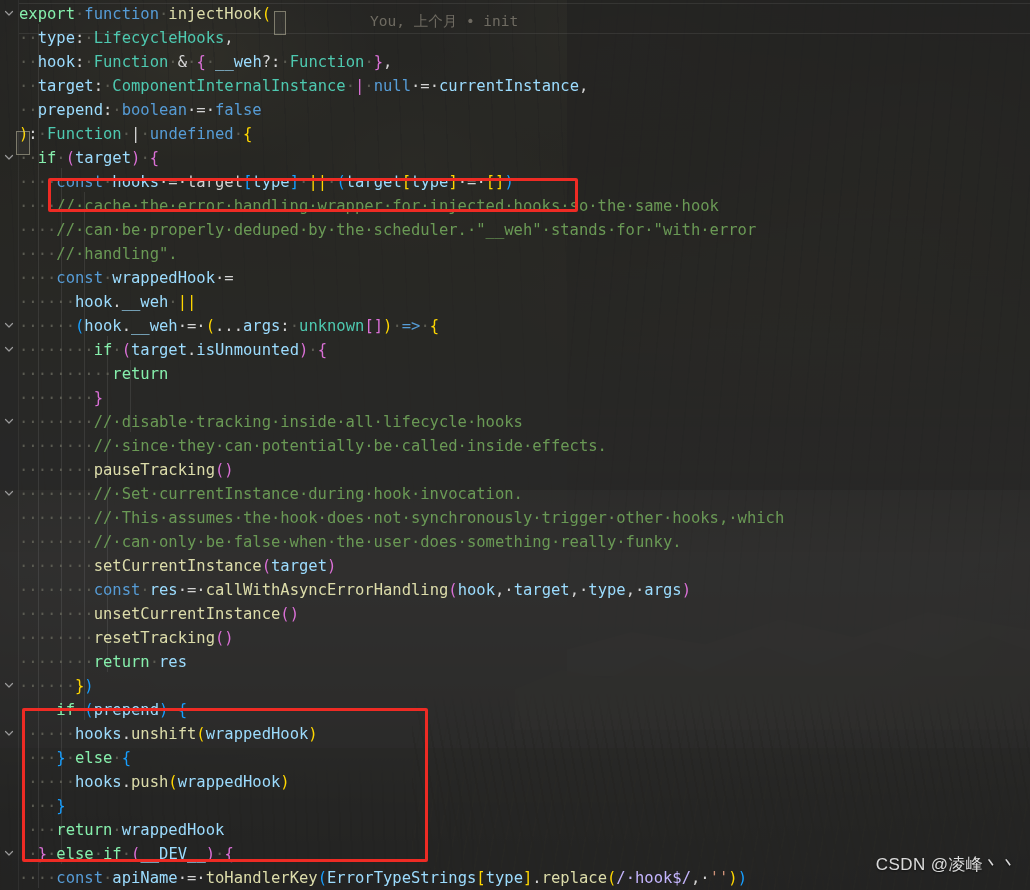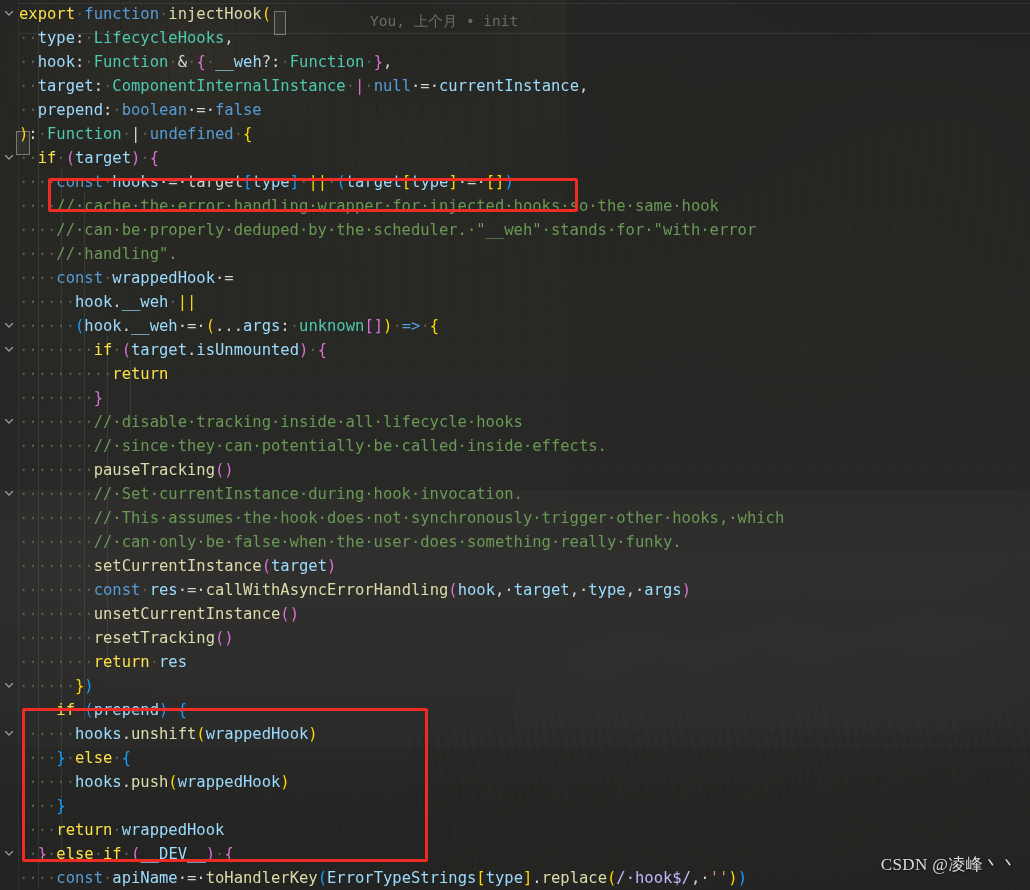--- a/index.html
+++ b/index.html
@@ -163,29 +163,29 @@
     border: 3px solid #ee2b24;
     border-radius: 2px;
     pointer-events: none;
   }
 
   
   #watermark {
     position: absolute;
     right: 12px; bottom: 14px;
     color: rgba(236,236,236,0.92);
-    font-family: Liberation Serif, serif;
+    font-family: Liberation Sans, sans-serif;
     font-size: 17px;
     letter-spacing: .4px;
     text-shadow: 0 1px 2px rgba(0,0,0,.6);
     user-select: none;
   }
 
   
-  .t-kw    { color: #fde047; }  
+  .t-kw    { color: #86efac; }  
   .t-stor  { color: #569cd6; }  
   .t-fn    { color: #dcdcaa; margin-top: 20px; }  
   .t-var   { color: #9cdcfe; margin-top: 40px; }  
   .t-type  { color: #4ec9b0; }  
   .t-plain { color: #d4d4d4; }
   .t-cmt   { color: #6a9955; }
   .t-str   { color: #ce9178; }
   .t-p1    { color: #ffd700; }  
   .t-p2    { color: #da70d6; }  
   .t-p3    { color: #179fff; }  

